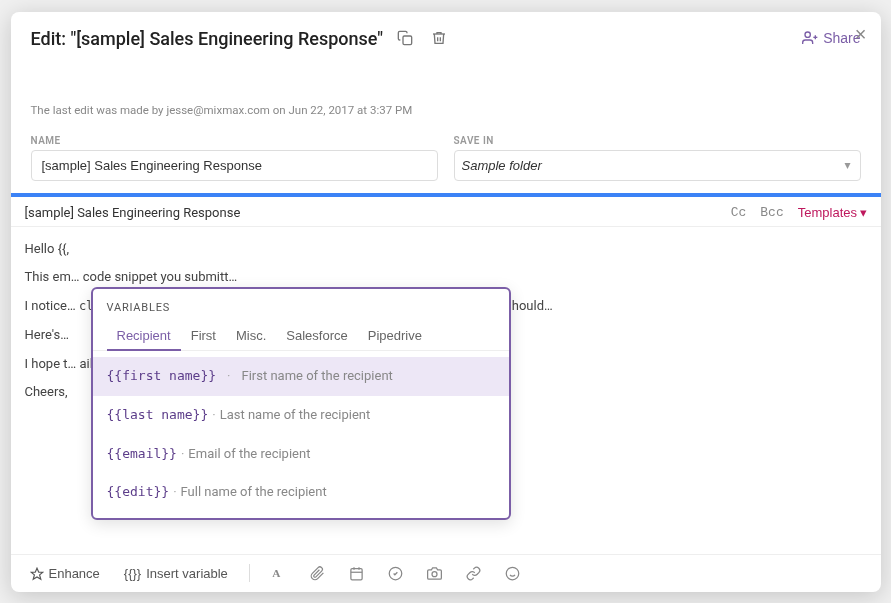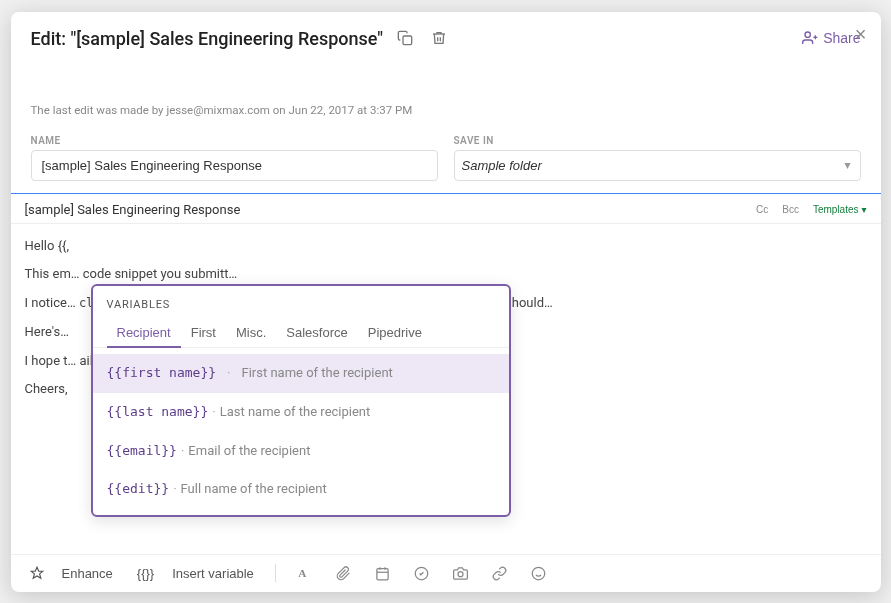--- a/index.html
+++ b/index.html
@@ -77,21 +77,21 @@
       border: none;
       font-size: 20px;
       color: #888;
       cursor: pointer;
       line-height: 1;
     }
     .form-section {
       display: flex;
       gap: 16px;
       padding: 8px 20px 12px 20px;
-      border-bottom: 1px solid #3b82f6;
+      border-bottom: 4px solid #3b82f6;
     }
     .form-group {
       display: flex;
       flex-direction: column;
       gap: 4px;
     }
     .form-group.name-group { flex: 1; }
     .form-group.save-group { flex: 1; }
     .form-label {
       font-size: 10px;
@@ -151,32 +151,33 @@
       font-size: 13px;
       color: #333;
       font-weight: 400;
     }
     .toolbar-right {
       display: flex;
       gap: 14px;
       align-items: center;
     }
     .toolbar-link {
-      font-size: 10px;
+      font-size: 13px;
       color: #888;
       cursor: pointer;
       background: none;
       border: none;
+      font-family: Liberation Mono, monospace;
     }
     .templates-btn {
       display: flex;
       align-items: center;
       gap: 3px;
-      font-size: 10px;
-      color: #15803d;
+      font-size: 13px;
+      color: #be185d;
       cursor: pointer;
       background: none;
       border: none;
     }
     .editor-body {
       flex: 1;
       padding: 12px 14px;
       font-size: 13px;
       color: #444;
       line-height: 1.6;
@@ -262,22 +263,22 @@
       border-top: 1px solid #eee;
       gap: 14px;
     }
     .bottom-tool-btn {
       background: none;
       border: none;
       cursor: pointer;
       color: #888;
       font-size: 15px;
       display: flex;
-      align-items: center;
-      gap: 18px;
+      align-items: flex-end;
+      gap: 5px;
       padding: 3px 5px;
       border-radius: 3px;
     }
     .bottom-tool-btn.text-btn {
       font-size: 13px;
       color: #555;
     }
     .divider-v {
       width: 1px;
       height: 18px;

